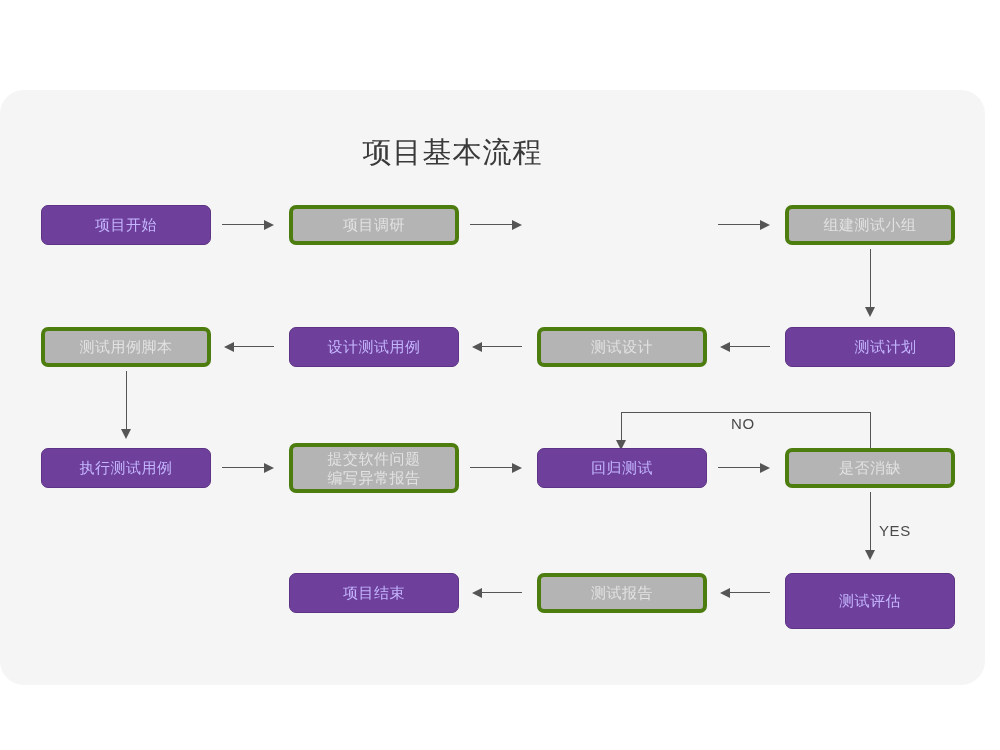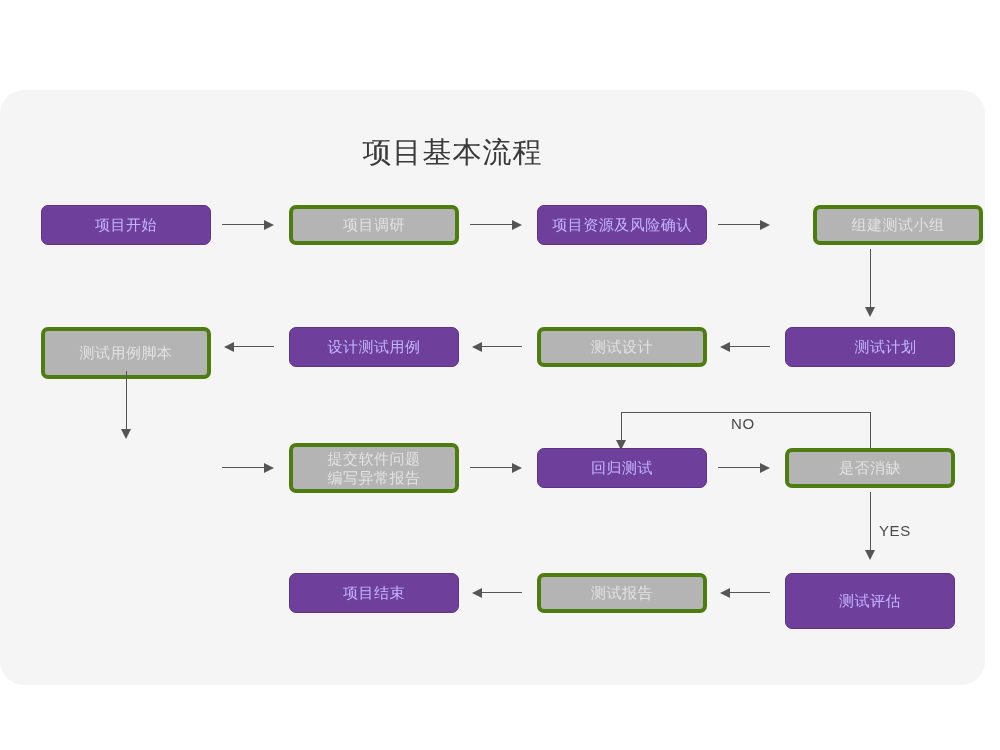--- a/index.html
+++ b/index.html
@@ -115,31 +115,30 @@
   <div class="node purple" style="left:41px;  top:205px; width:170px; height:40px;">项目开始</div>
 
   <div class="hline" style="left:222px; top:224px; width:44px;"></div>
   <div class="arrowhead right" style="left:264px; top:219.5px;"></div>
 
   <div class="node gray" style="left:289px; top:205px; width:170px; height:40px;">项目调研</div>
 
   <div class="hline" style="left:470px; top:224px; width:44px;"></div>
   <div class="arrowhead right" style="left:512px; top:219.5px;"></div>
 
-  <div class="node purple" style="left:537px; top:205px; width:170px; height:40px;">项目资源及风险确认</div>
 
   <div class="hline" style="left:718px; top:224px; width:44px;"></div>
   <div class="arrowhead right" style="left:760px; top:219.5px;"></div>
 
-  <div class="node gray" style="left:785px; top:205px; width:170px; height:40px;margin-left:28px;">组建测试小组</div>
+  <div class="node gray" style="left:785px; top:205px; width:170px; height:40px;">组建测试小组</div>
 
   <div class="vline" style="left:869.5px; top:249px; height:60px;"></div>
   <div class="arrowhead down" style="left:864.5px; top:307px;"></div>
 
-  <div class="node gray" style="left:41px;  top:327px; width:170px; height:52px;text-align:right;">测试用例脚本</div>
+  <div class="node gray" style="left:41px;  top:327px; width:170px; height:40px;text-align:right;">测试用例脚本</div>
 
   <div class="arrowhead left" style="left:224px; top:341.5px;"></div>
   <div class="hline" style="left:232px; top:346px; width:42px;"></div>
 
   <div class="node purple" style="left:289px; top:327px; width:170px; height:40px;">设计测试用例</div>
 
   <div class="arrowhead left" style="left:472px; top:341.5px;"></div>
   <div class="hline" style="left:480px; top:346px; width:42px;"></div>
 
   <div class="node gray" style="left:537px; top:327px; width:170px; height:40px;">测试设计</div>
@@ -151,20 +150,21 @@
 
   <div class="vline" style="left:125.5px; top:371px; height:60px;"></div>
   <div class="arrowhead down" style="left:120.5px; top:429px;"></div>
 
   <div class="vline" style="left:869.5px; top:412px; height:36px;"></div>
   <div class="hline" style="left:621px;  top:412px; width:249px;"></div>
   <div class="vline" style="left:621px;  top:412px; height:32px;"></div>
   <div class="arrowhead down" style="left:616px; top:440px;"></div>
   <div class="edge-label" style="left:731px; top:415px;">NO</div>
 
+  <div class="node purple" style="left:41px;  top:448px; width:170px; height:40px;">执行测试用例</div>
 
   <div class="hline" style="left:222px; top:467px; width:44px;"></div>
   <div class="arrowhead right" style="left:264px; top:462.5px;"></div>
 
   <div class="node gray" style="left:289px; top:443px; width:170px; height:50px;">提交软件问题
 编写异常报告</div>
 
   <div class="hline" style="left:470px; top:467px; width:44px;"></div>
   <div class="arrowhead right" style="left:512px; top:462.5px;"></div>
 

